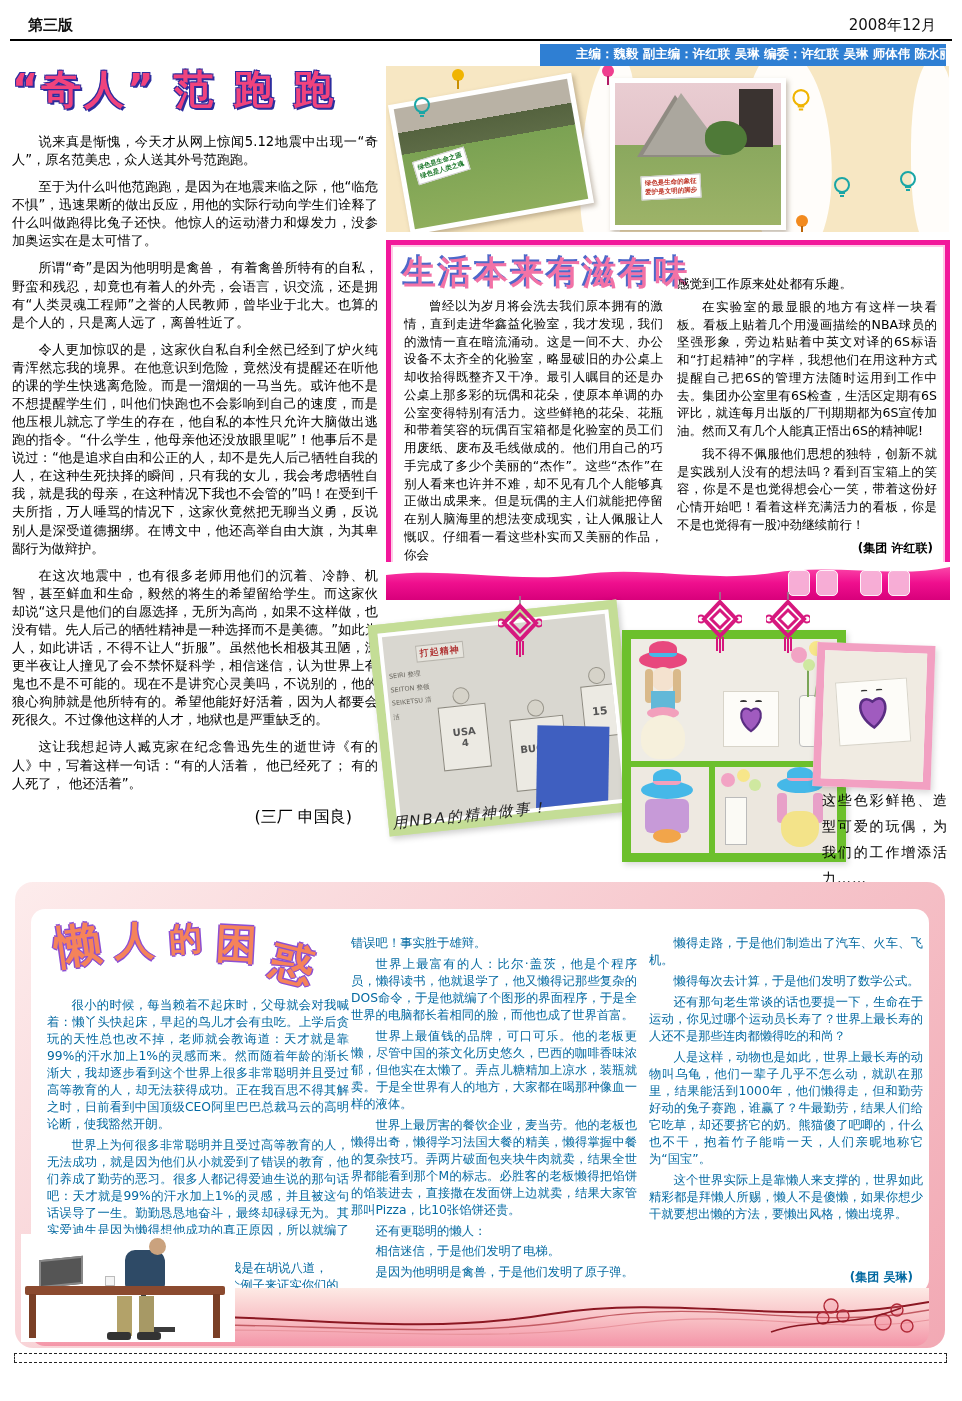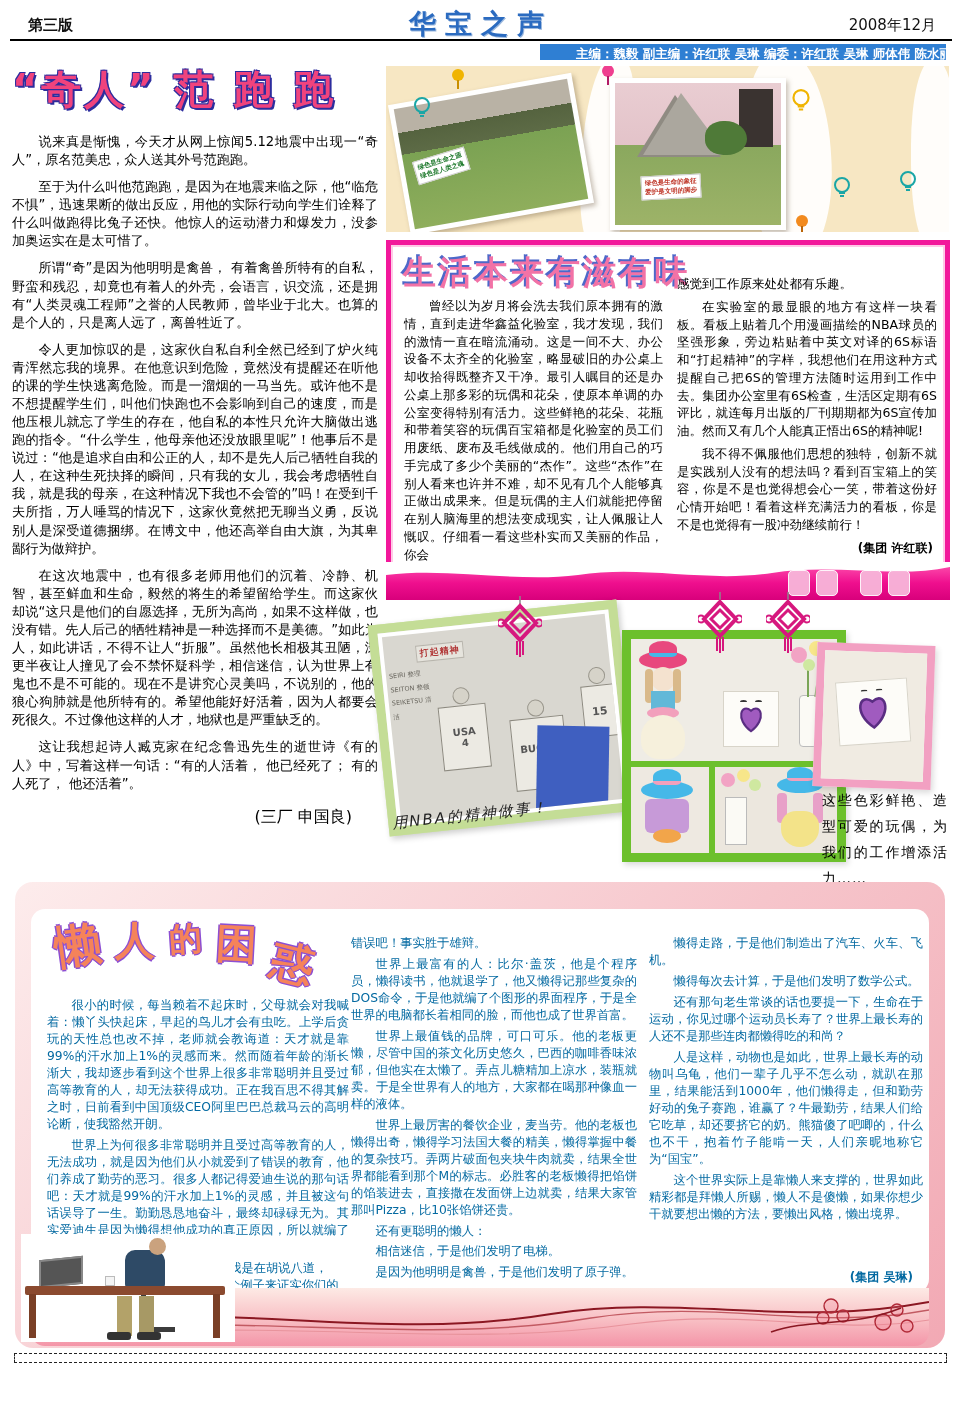--- a/index.html
+++ b/index.html
@@ -6,21 +6,21 @@
   html,body { background:#fff; }
   body { font-family:"DejaVu Sans", sans-serif; width:962px; }
   .page { position:relative; width:962px; height:1401px; background:#fff; overflow:hidden; }
 
   
   .hdr-left   { position:absolute; left:28px; top:16px; font-size:15px; font-weight:bold; color:#111;}
   .hdr-mast   { position:absolute; left:0; right:0; top:6px; text-align:center; font-size:27px; font-weight:bold;
                 color:#2b6bc0; letter-spacing:9px; font-family:"DejaVu Serif", serif; text-shadow:1px 1px 0 #9db9dd;}
   .hdr-date   { position:absolute; right:26px; top:16px; font-size:15px; color:#111;}
   .hdr-rule   { position:absolute; left:10px; top:39px; width:942px; height:2px; background:#000;}
-  .editor-bar { position:absolute; left:540px; top:44px; width:406px; height:16px; background:#2f7fd3;
+  .editor-bar { position:absolute; left:540px; top:44px; width:406px; height:22px; background:#2f7fd3;
                 color:#fff; font-size:12.5px; font-weight:bold; text-align:center; line-height:19px; white-space:nowrap;padding-left:36px;}
 
   
   .left-article { position:absolute; left:12px; top:62px; width:366px;}
   .left-title { font-size:40px; font-weight:bold; color:#f0437d; letter-spacing:3px; white-space:nowrap;
                 text-shadow:2px 2px 0 #2d2d9e,-1px -1px 0 #2d2d9e,1px -1px 0 #2d2d9e,-1px 1px 0 #2d2d9e;
                 margin-bottom:16px;}
   .left-article p { font-size:13.2px; line-height:1.37; text-align:justify; text-indent:2em; margin-bottom:9px; color:#000;}
   .byline { text-align:right; font-weight:normal; font-size:16px; padding-right:26px; margin-top:14px;}
 
@@ -141,21 +141,20 @@
   .laptop-scr { position:absolute; left:18px; top:24px; width:44px; height:28px; background:#555; border:2px solid #888; transform:skewY(-6deg);}
   .mug { position:absolute; left:84px; top:42px; width:10px; height:10px; background:#f4f4f4; border:1px solid #bbb;}
   .dashed-strip { position:absolute; left:14px; top:1353px; width:933px; height:10px; border:1.6px dashed #222;}
 </style>
 </head>
 <body>
 
 <div class="page">
 
   <div class="hdr-left">第三版</div>
-  <div class="hdr-mast">华宝之声</div>
   <div class="hdr-date">2008年12月</div>
   <div class="hdr-rule"></div>
   <div class="editor-bar">主编：魏毅 副主编：许红联 吴琳 编委：许红联 吴琳 师体伟 陈水丽</div>
 
   <div class="left-article">
     <div class="left-title">“奇人” 范 跑 跑</div>
     <p>说来真是惭愧，今天才从网上惊闻5.12地震中出现一“奇人”，原名范美忠，众人送其外号范跑跑。</p>
     <p>至于为什么叫他范跑跑，是因为在地震来临之际，他“临危不惧”，迅速果断的做出反应，用他的实际行动向学生们诠释了什么叫做跑得比兔子还快。他惊人的运动潜力和爆发力，没参加奥运实在是太可惜了。</p>
     <p>所谓“奇”是因为他明明是禽兽， 有着禽兽所特有的自私，野蛮和残忍，却竟也有着人的外壳，会语言，识交流，还是拥有“人类灵魂工程师”之誉的人民教师，曾毕业于北大。也算的是个人的，只是离人远了，离兽牲近了。</p>
     <p>令人更加惊叹的是，这家伙自私自利全然已经到了炉火纯青浑然忘我的境界。在他意识到危险，竟然没有提醒还在听他的课的学生快逃离危险。而是一溜烟的一马当先。或许他不是不想提醒学生们，叫他们快跑也不会影响到自己的速度，而是他压根儿就忘了学生的存在，他自私的本性只允许大脑做出逃跑的指令。“什么学生，他母亲他还没放眼里呢”！他事后不是说过：“他是追求自由和公正的人，却不是先人后己牺牲自我的人，在这种生死抉择的瞬间，只有我的女儿，我会考虑牺牲自我，就是我的母亲，在这种情况下我也不会管的”吗！在受到千夫所指，万人唾骂的情况下，这家伙竟然把无聊当义勇，反说别人是深受道德捆绑。在博文中，他还高举自由大旗，为其卑鄙行为做辩护。</p>

